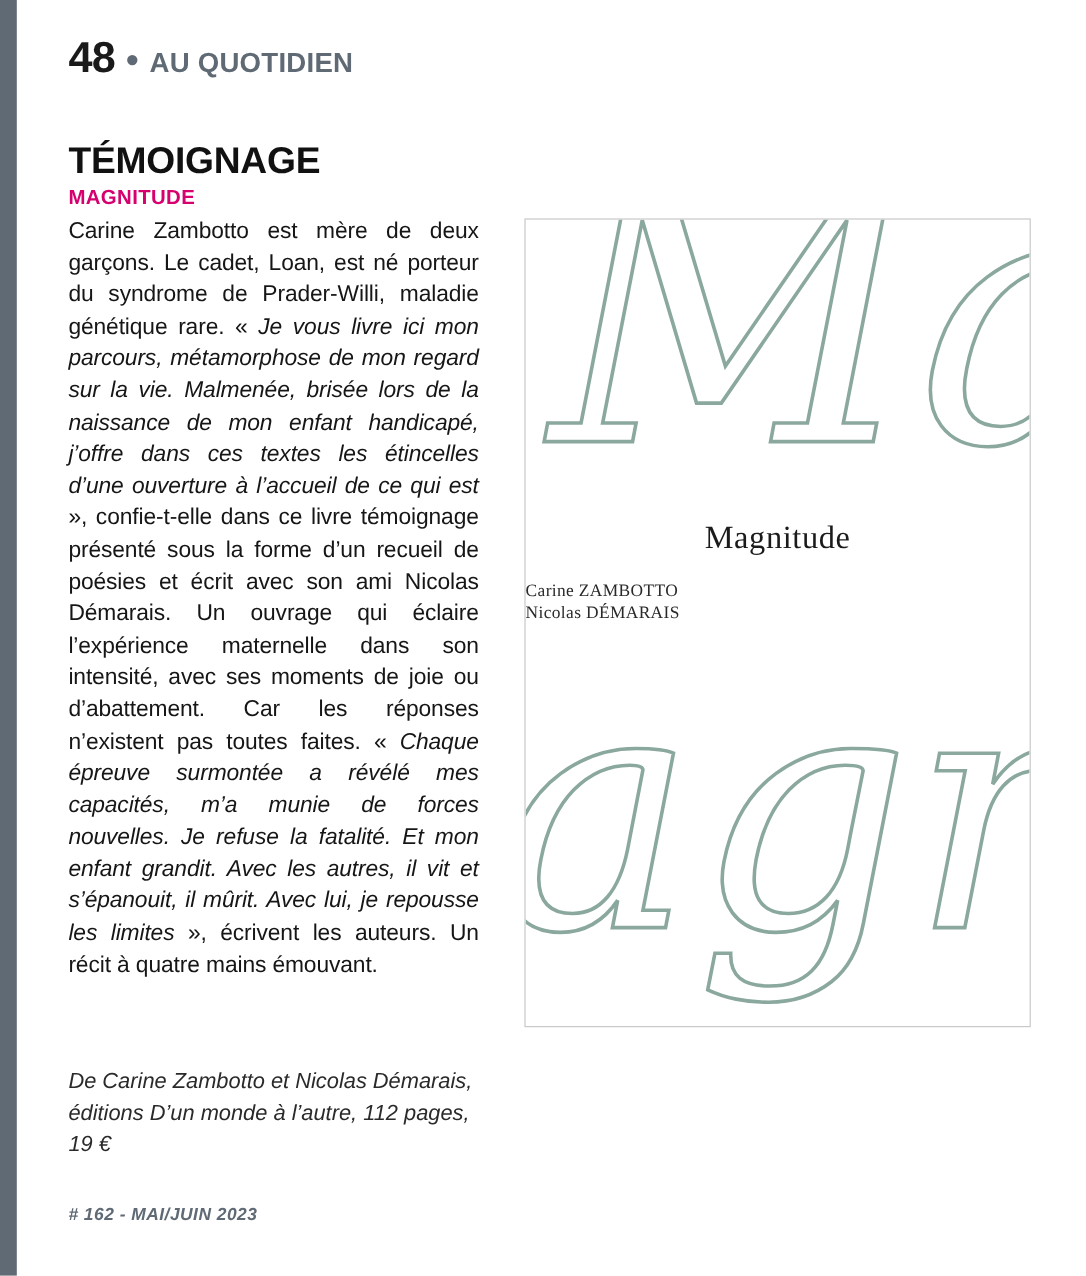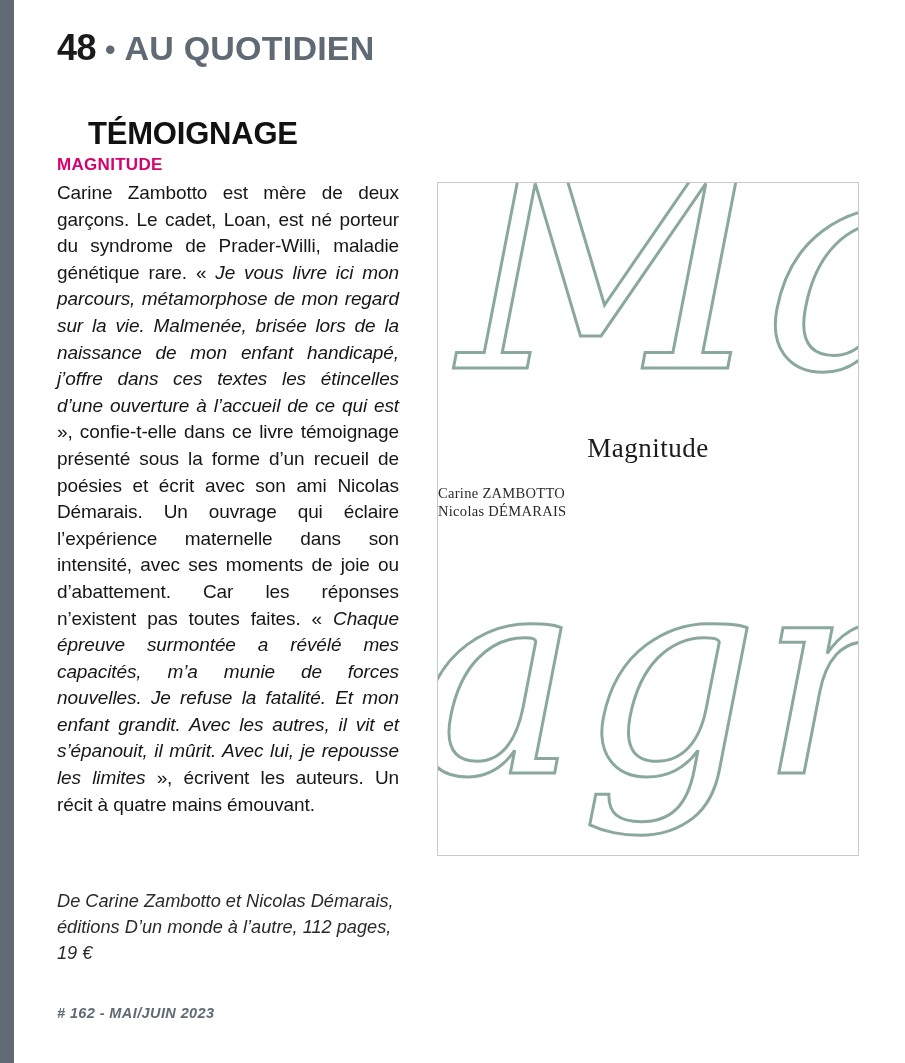--- a/index.html
+++ b/index.html
@@ -46,36 +46,35 @@
     color: #1a1a1a;
     letter-spacing: -0.5px;
   }
   .header .dot {
     font-size: 30px;
     font-weight: bold;
     color: #5f6a75;
     margin: 0 9px;
   }
   .header .section {
-    font-size: 34px;
+    font-size: 23px;
     font-weight: bold;
     color: #5f6a75;
     letter-spacing: 0.2px;
   }
 
   
   .kicker {
     position: absolute;
     left: 57px;
     top: 116px;
     font-size: 31px;
     font-weight: bold;
     color: #111;
     letter-spacing: -0.2px;
-    margin-left: 31px;
   }
   .subkicker {
     position: absolute;
     left: 57px;
     top: 155px;
     font-size: 17px;
     font-weight: bold;
     color: #d6006f;
     letter-spacing: 0.3px;
   }

